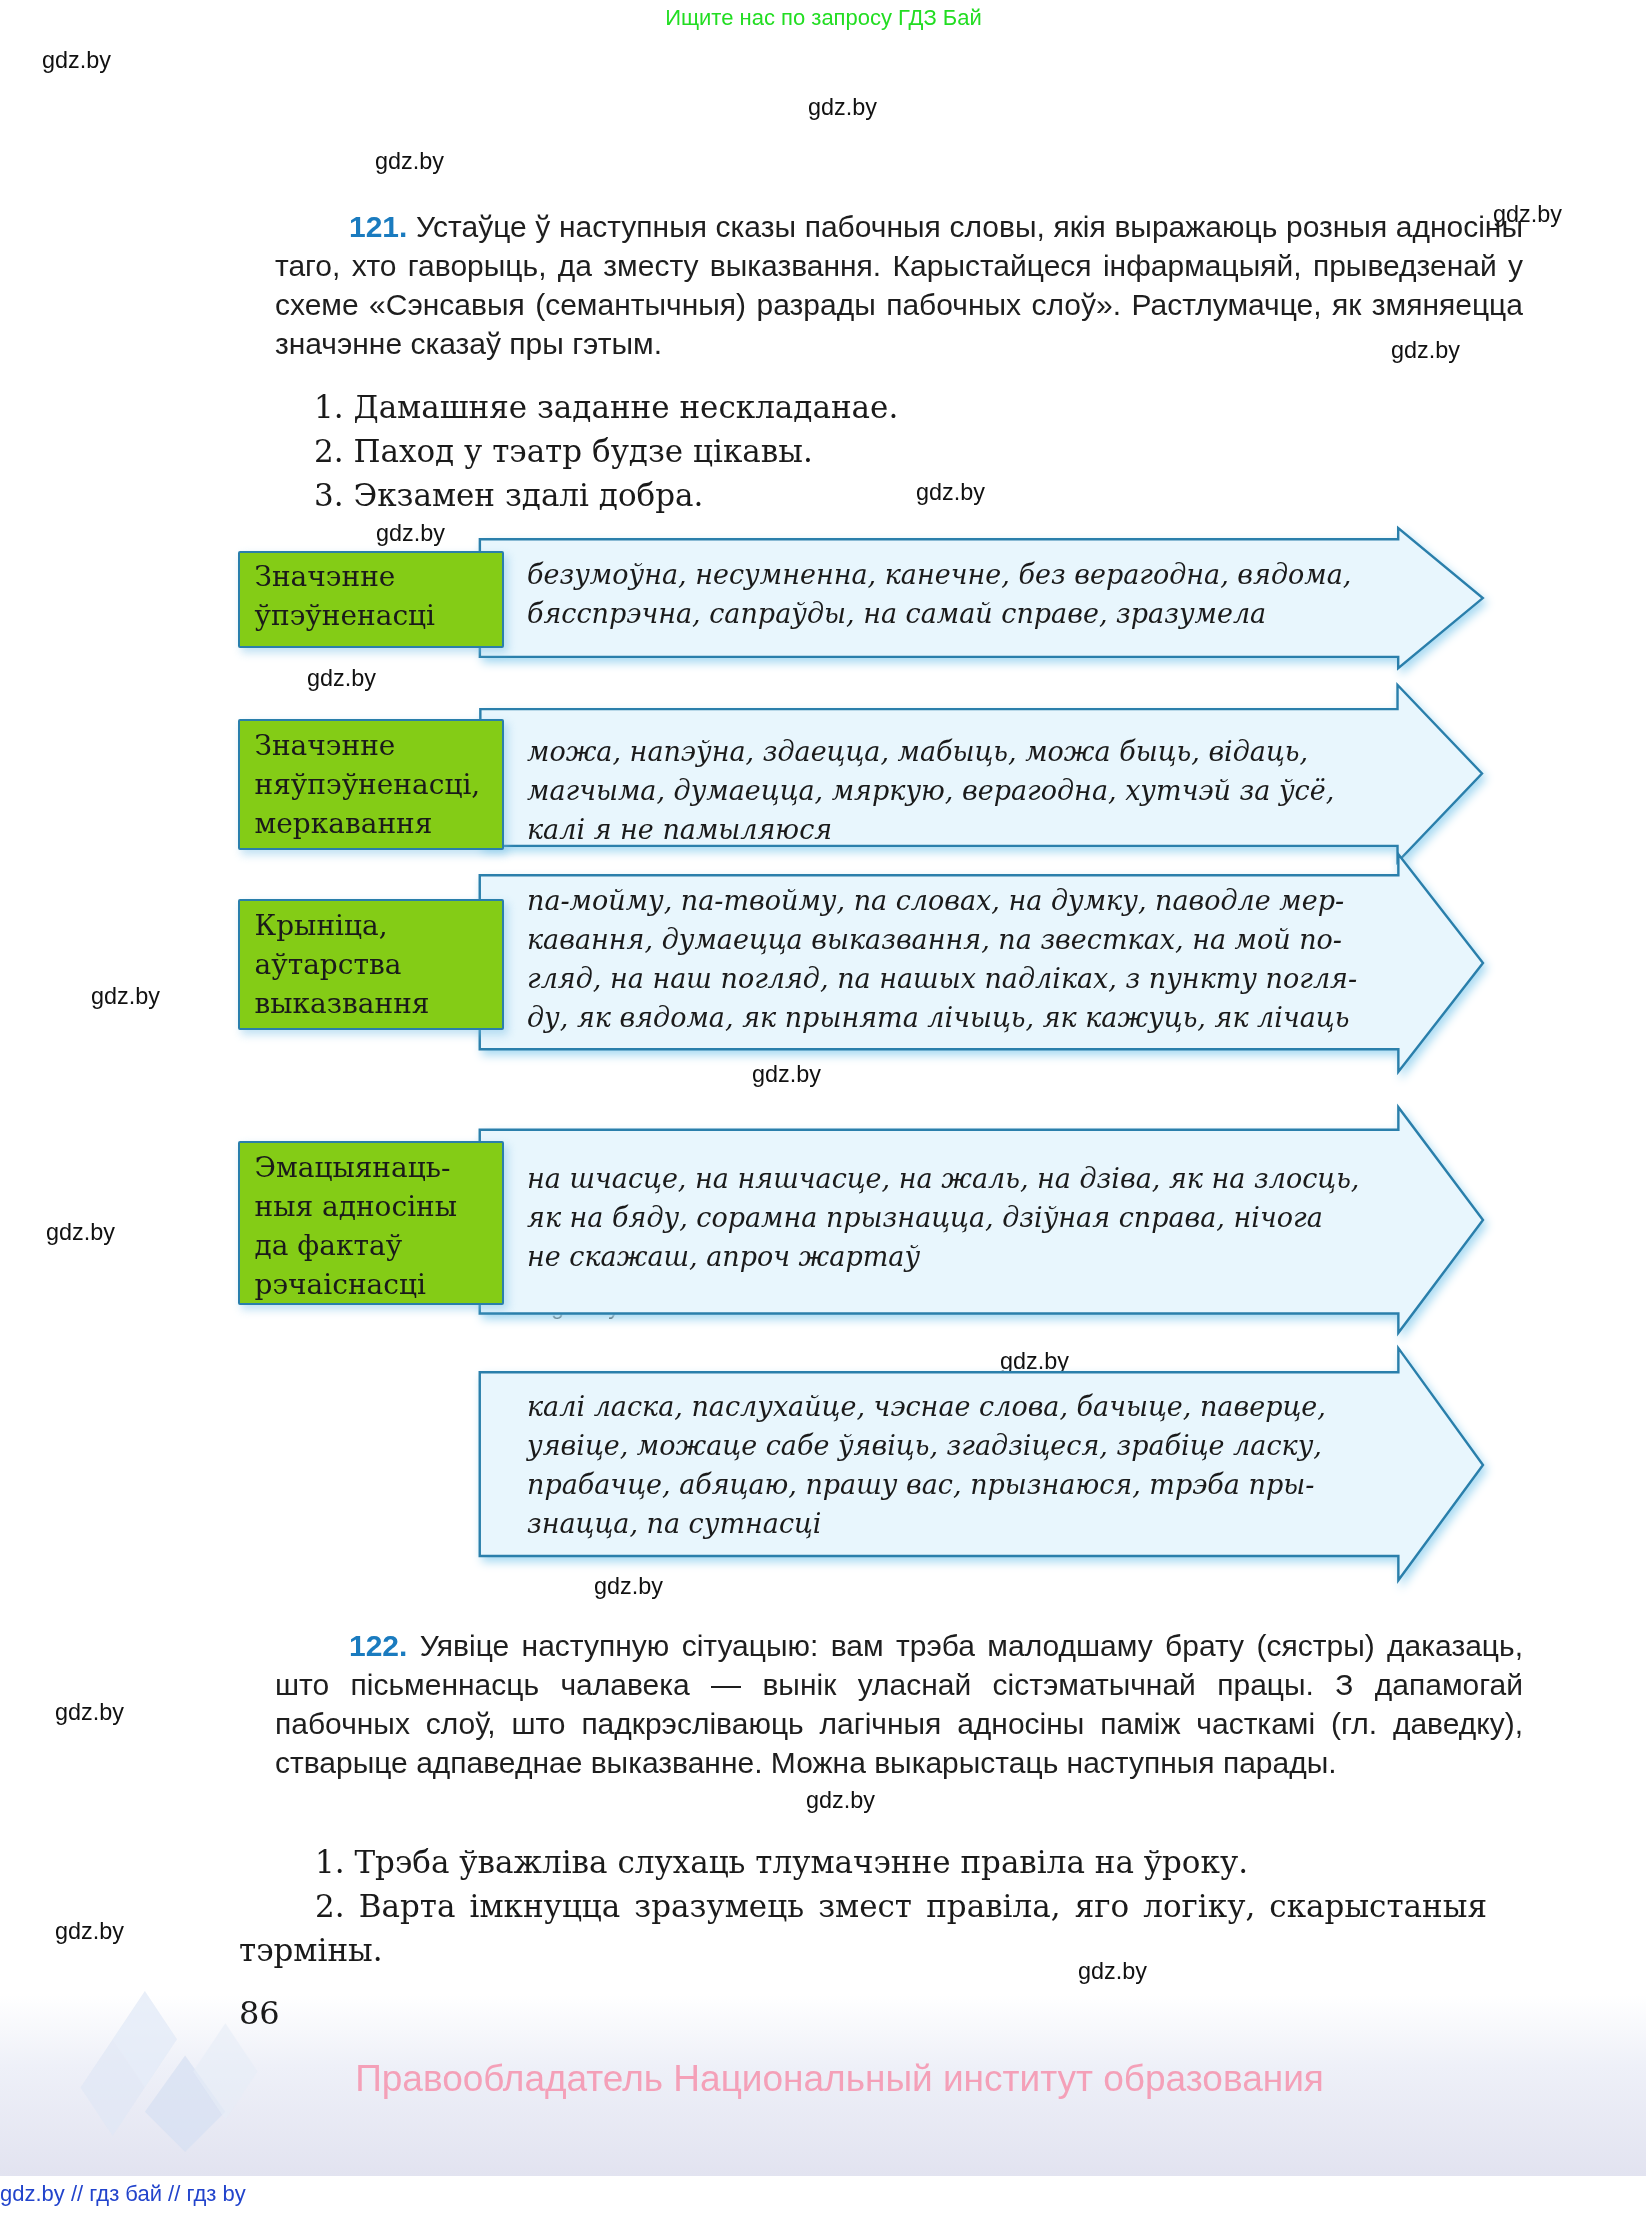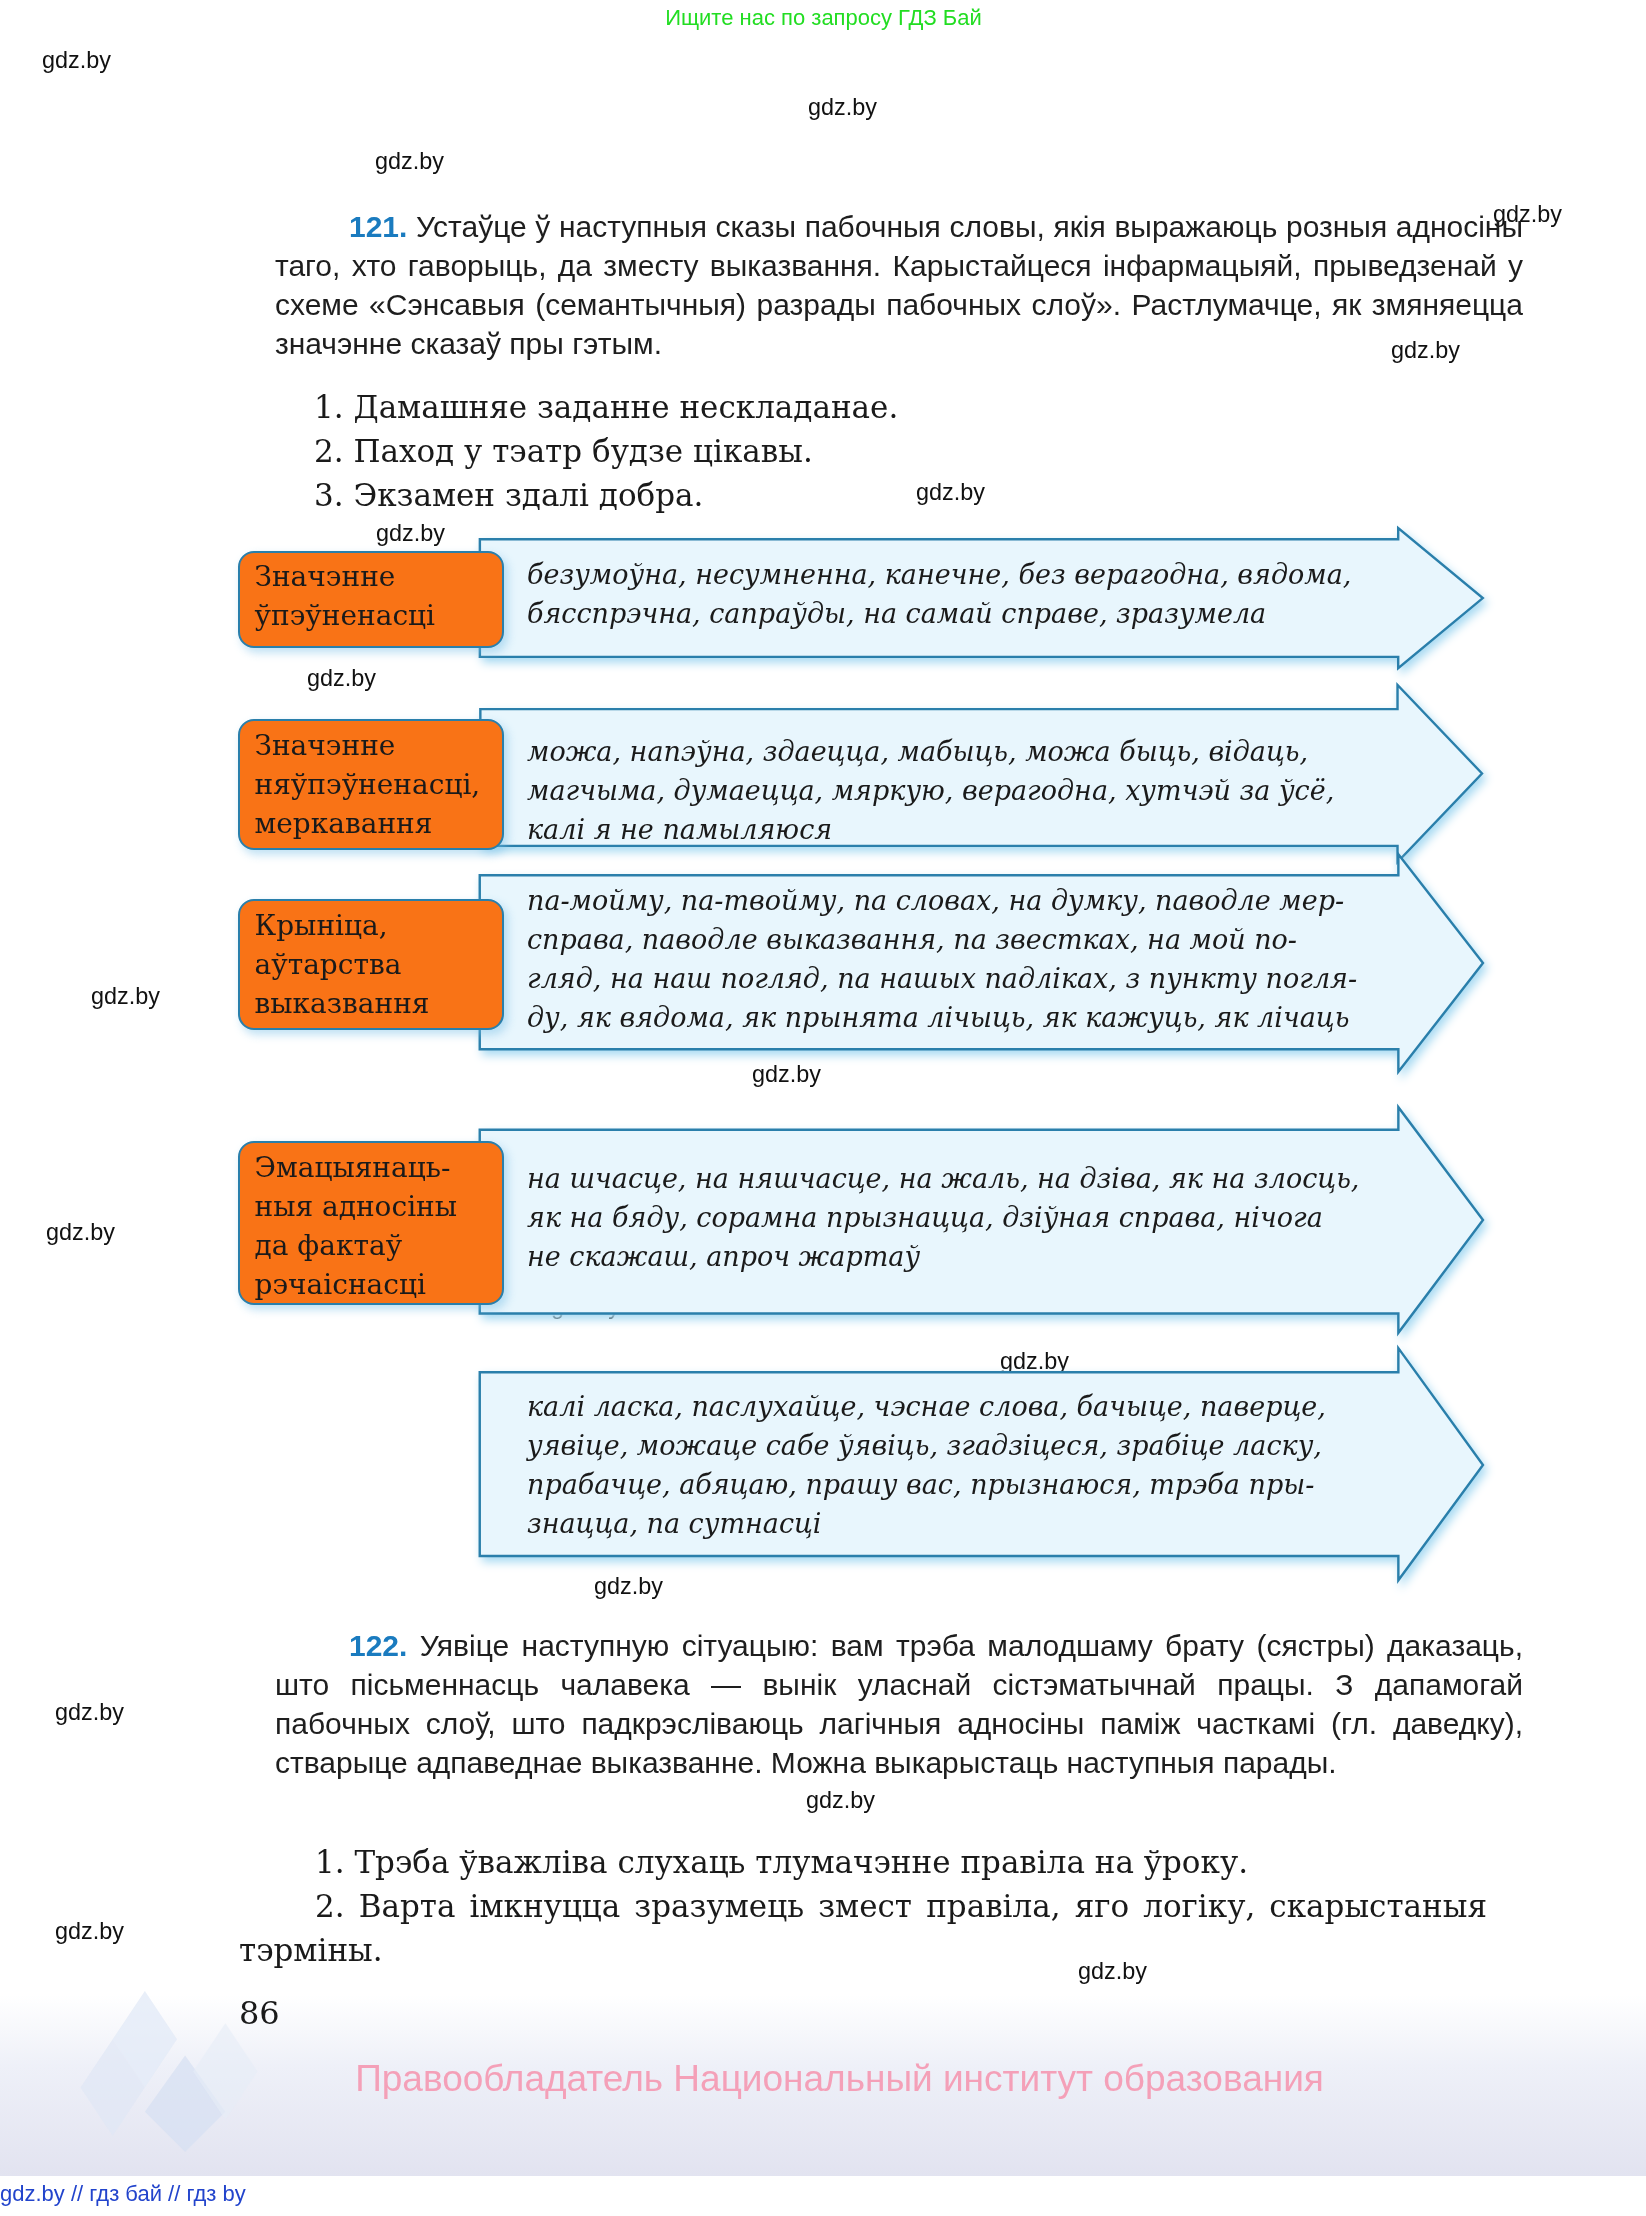--- a/index.html
+++ b/index.html
@@ -30,22 +30,22 @@
     .examples div { white-space: nowrap; }
     .examples2 {
       position: absolute; left: 239px; width: 1248px;
       font-family: "DejaVu Serif", "Liberation Serif", serif;
       font-size: 31px; line-height: 44px; color: #1a1a1a; text-align: justify;
     }
     .examples2 .item { text-indent: 76px; }
     .row { position: absolute; left: 238px; width: 1249px; }
     .row svg.arrow { position: absolute; left: 0; top: 0; overflow: visible; }
     .label-box {
-      position: absolute; left: 0; width: 266px; background: #f97316;
-      border: 2.4px solid #2a7fab; border-radius: 16px; box-sizing: border-box;
+      position: absolute; left: 0; width: 266px; background: #84cc16;
+      border: 2.4px solid #2a7fab; border-radius: 2px; box-sizing: border-box;
       box-shadow: 3.2px 4.8px 8px rgba(120,190,230,0.45);
       font-family: "DejaVu Serif", "Liberation Serif", serif;
       font-size: 28px; line-height: 39px; padding: 4.8px 14.5px; color: #1a1a1a;
     }
     .label-box div { white-space: nowrap; }
     .arrow-text {
       position: absolute; left: 289px; width: 1092px;
       font-family: "DejaVu Serif", "Liberation Serif", serif; font-style: italic;
       font-size: 27px; line-height: 39px; color: #1a1a1a;
     }
@@ -143,21 +143,21 @@
   <svg class="arrow" width="1249" height="218" viewBox="0 0 1550 270">
     <polygon points="300,26 1440,26 1440,0 1545,135 1440,270 1440,242 300,242" fill="#e8f6fd" stroke="#2a7fab" stroke-width="3" style="filter: drop-shadow(4px 6px 6px #a8daf2)"></polygon>
   </svg>
   <div class="label-box" style="top:45px;height:131px">
     <div>Крыніца,</div>
     <div>аўтарства</div>
     <div>выказвання</div>
   </div>
   <div class="arrow-text" style="top:27px">
     <div>па-мойму, па-твойму, па словах, на думку, паводле мер-</div>
-    <div>справа, паводле выказвання, па звестках, на мой по-</div>
+    <div>кавання, думаецца выказвання, па звестках, на мой по-</div>
     <div>гляд, на наш погляд, па нашых падліках, з пункту погля-</div>
     <div>ду, як вядома, як прынята лічыць, як кажуць, як лічаць</div>
   </div>
 </div>
 
 <div class="row" style="top:1107px;height:226px">
   <svg class="arrow" width="1249" height="226" viewBox="0 0 1550 280">
     <polygon points="300,28 1440,28 1440,0 1545,140 1440,280 1440,256 300,256" fill="#e8f6fd" stroke="#2a7fab" stroke-width="3" style="filter: drop-shadow(4px 6px 6px #a8daf2)"></polygon>
   </svg>
   <div class="label-box" style="top:34px;height:164px">

